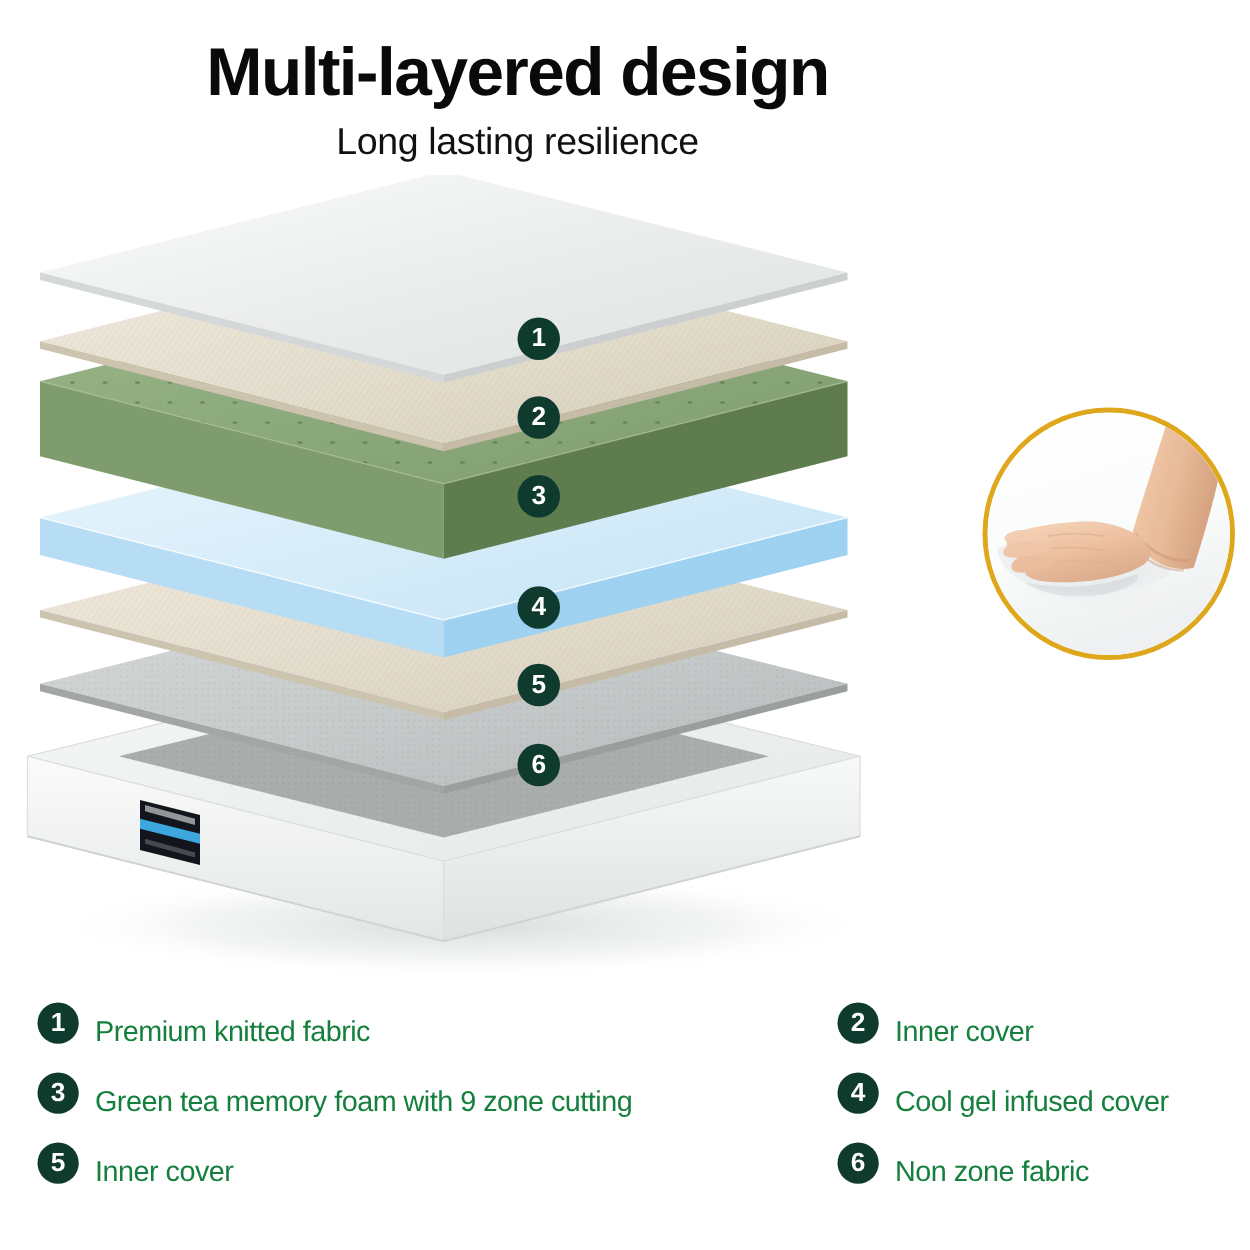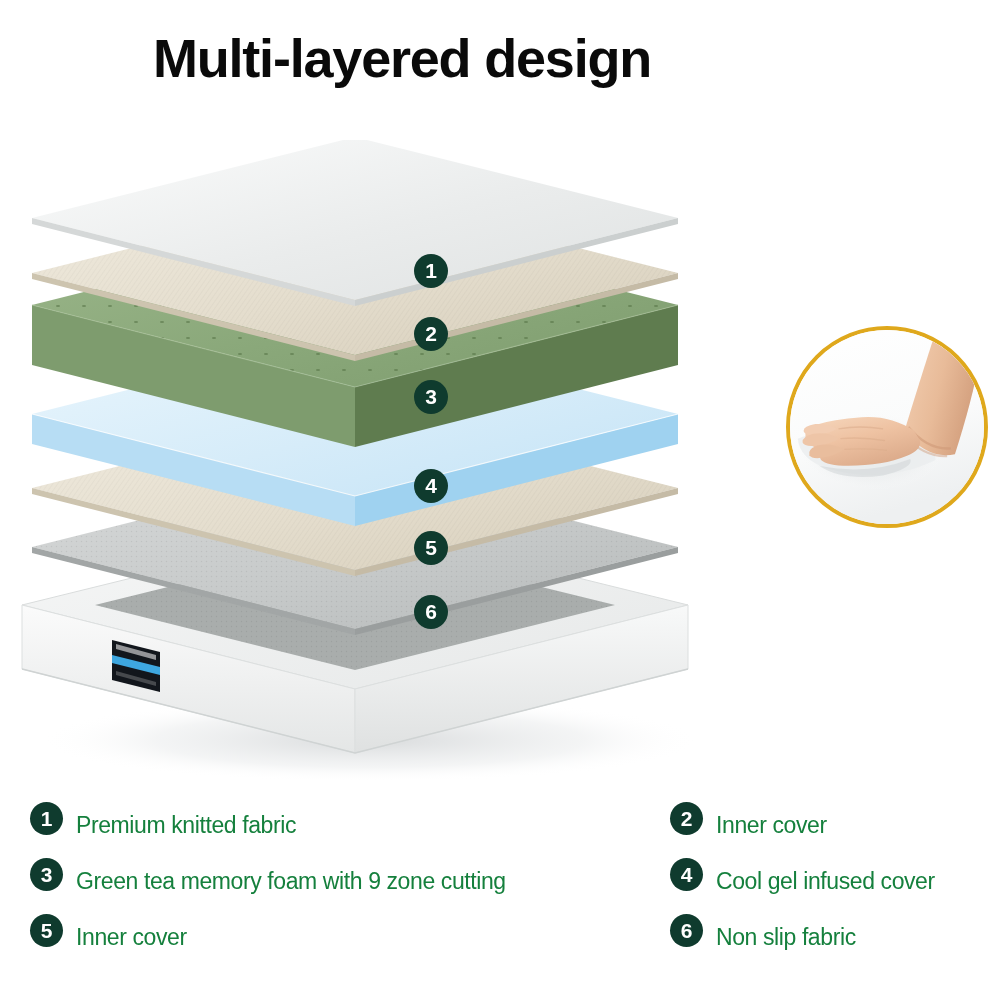--- a/index.html
+++ b/index.html
@@ -12,21 +12,21 @@
     height: 1000px;
     position: relative;
     overflow: hidden;
     font-family: "Liberation Sans", "DejaVu Sans", sans-serif;
     color: #111111;
   }
 
   
   #header {
     position: absolute;
-    top: 0; left: 0;
+    top: 0; left: 12px;
     width: 804px;
     text-align: center;
   }
   #page-title {
     margin: 0;
     padding-top: 30px;
     font-size: 54px;
     font-weight: bold;
     letter-spacing: -1.2px;
     color: #0a0a0a;
@@ -128,20 +128,21 @@
     letter-spacing: -0.4px;
     white-space: nowrap;
     margin-top: 15px;
   }
 </style>
 </head>
 <body>
 
 <div id="header">
   <h1 id="page-title">Multi-layered design</h1>
+  <h2 id="page-subtitle">Long lasting resilience</h2>
 </div>
 
 <div id="diagram">
 
   <svg id="diagram-svg" width="800" height="640" viewBox="0 0 800 640">
     <defs>
 
       <radialGradient id="groundShadow" cx="50%" cy="50%" r="50%">
         <stop offset="0%" stop-color="#9aa0a3" stop-opacity="0.38"></stop>
         <stop offset="65%" stop-color="#b9bfc2" stop-opacity="0.16"></stop>
@@ -350,16 +351,16 @@
     <div class="legend-item">
       <span class="legend-badge">2</span>
       <span class="legend-label">Inner cover</span>
     </div>
     <div class="legend-item">
       <span class="legend-badge">4</span>
       <span class="legend-label">Cool gel infused cover</span>
     </div>
     <div class="legend-item">
       <span class="legend-badge">6</span>
-      <span class="legend-label">Non slip fabric</span>
+      <span class="legend-label">Non zone fabric</span>
     </div>
   </div>
 </div>
 
 </body></html>

